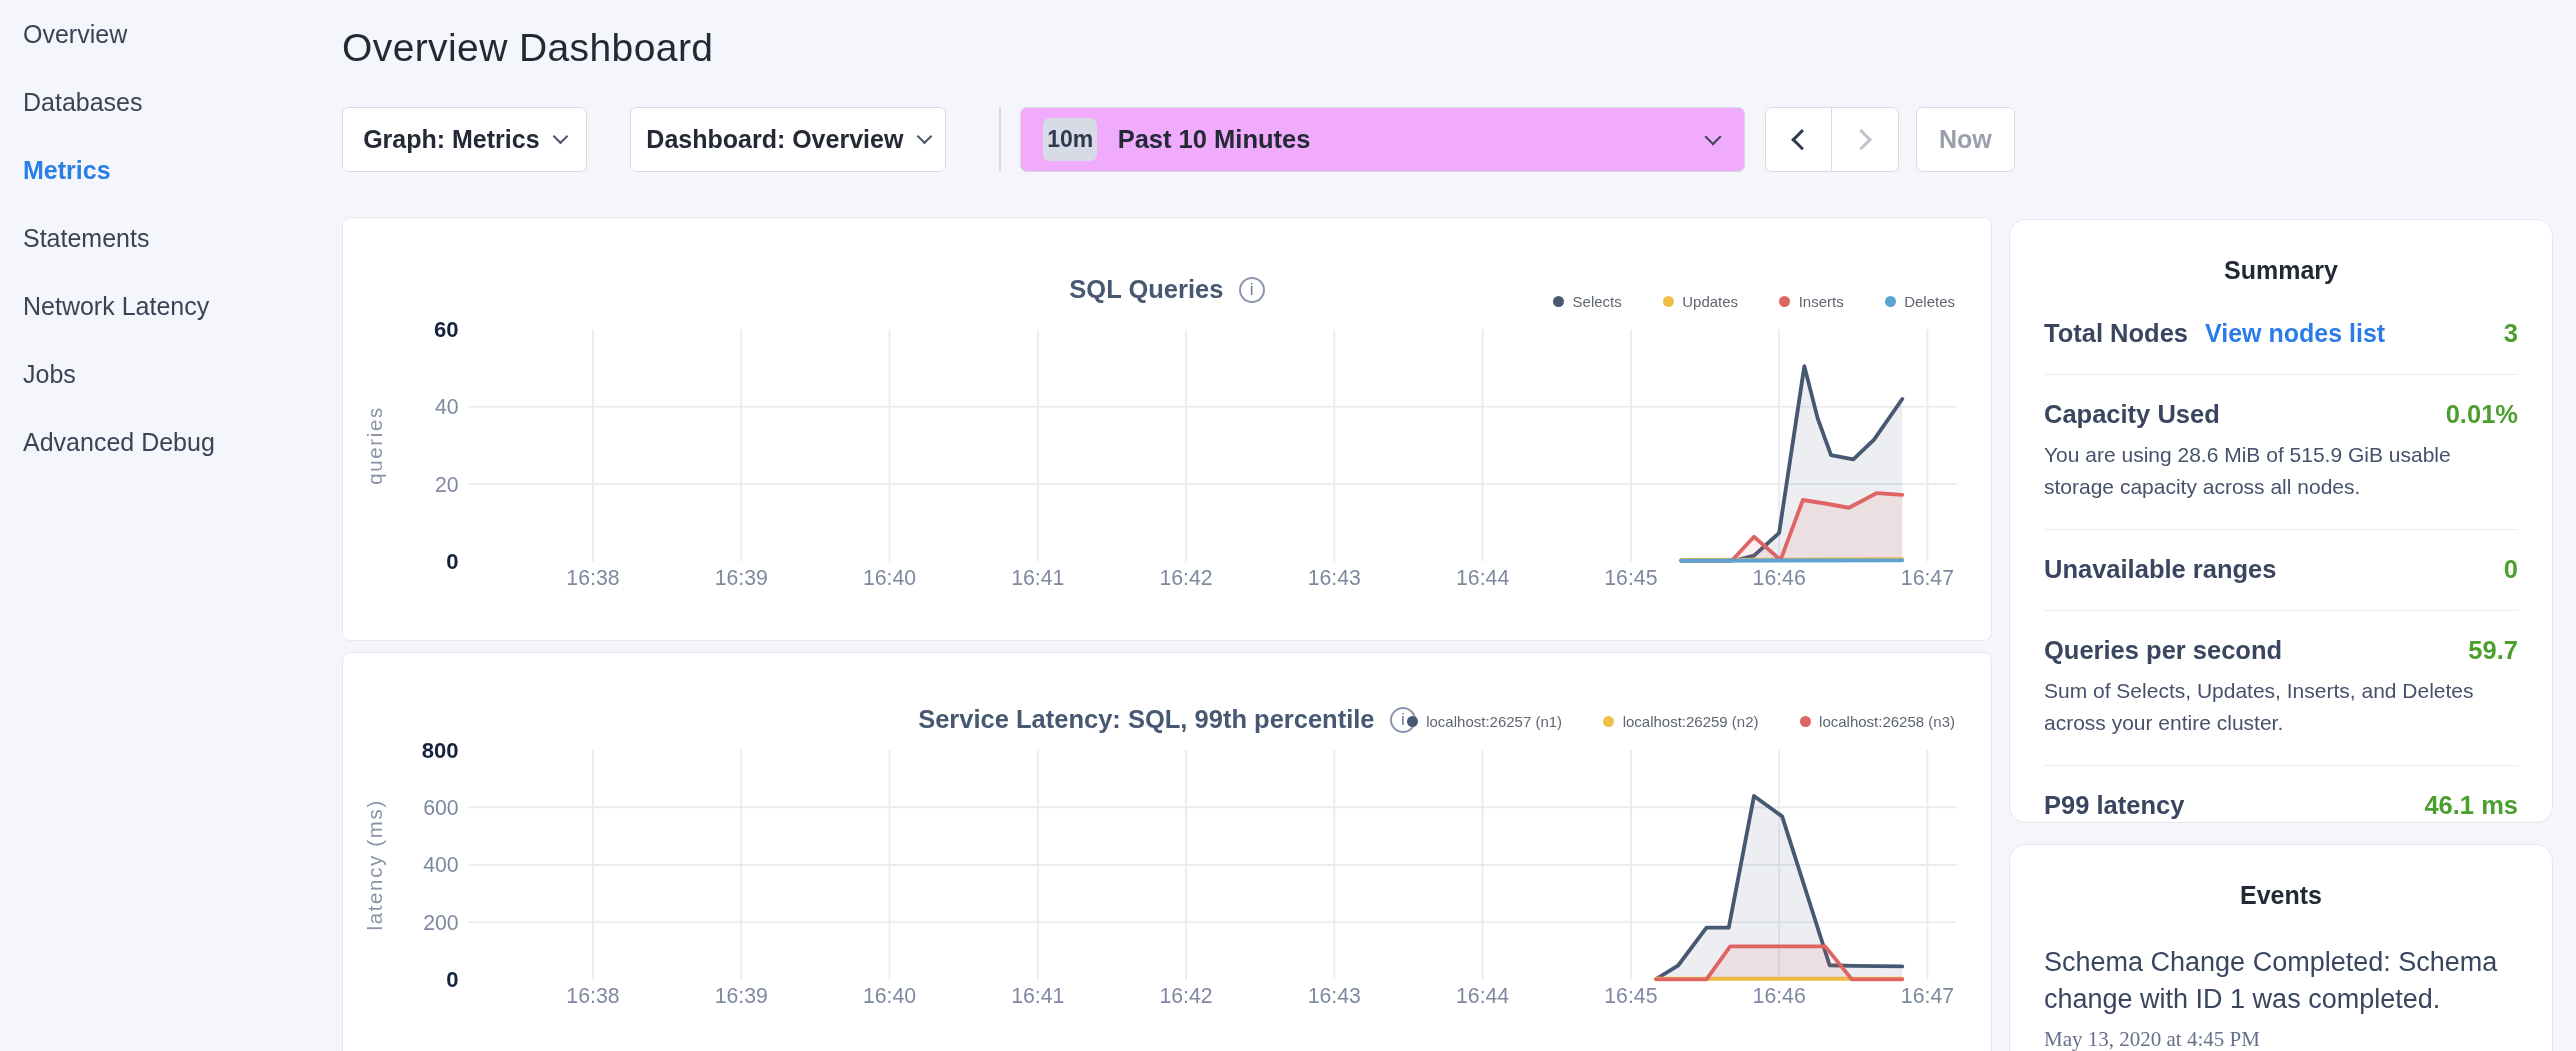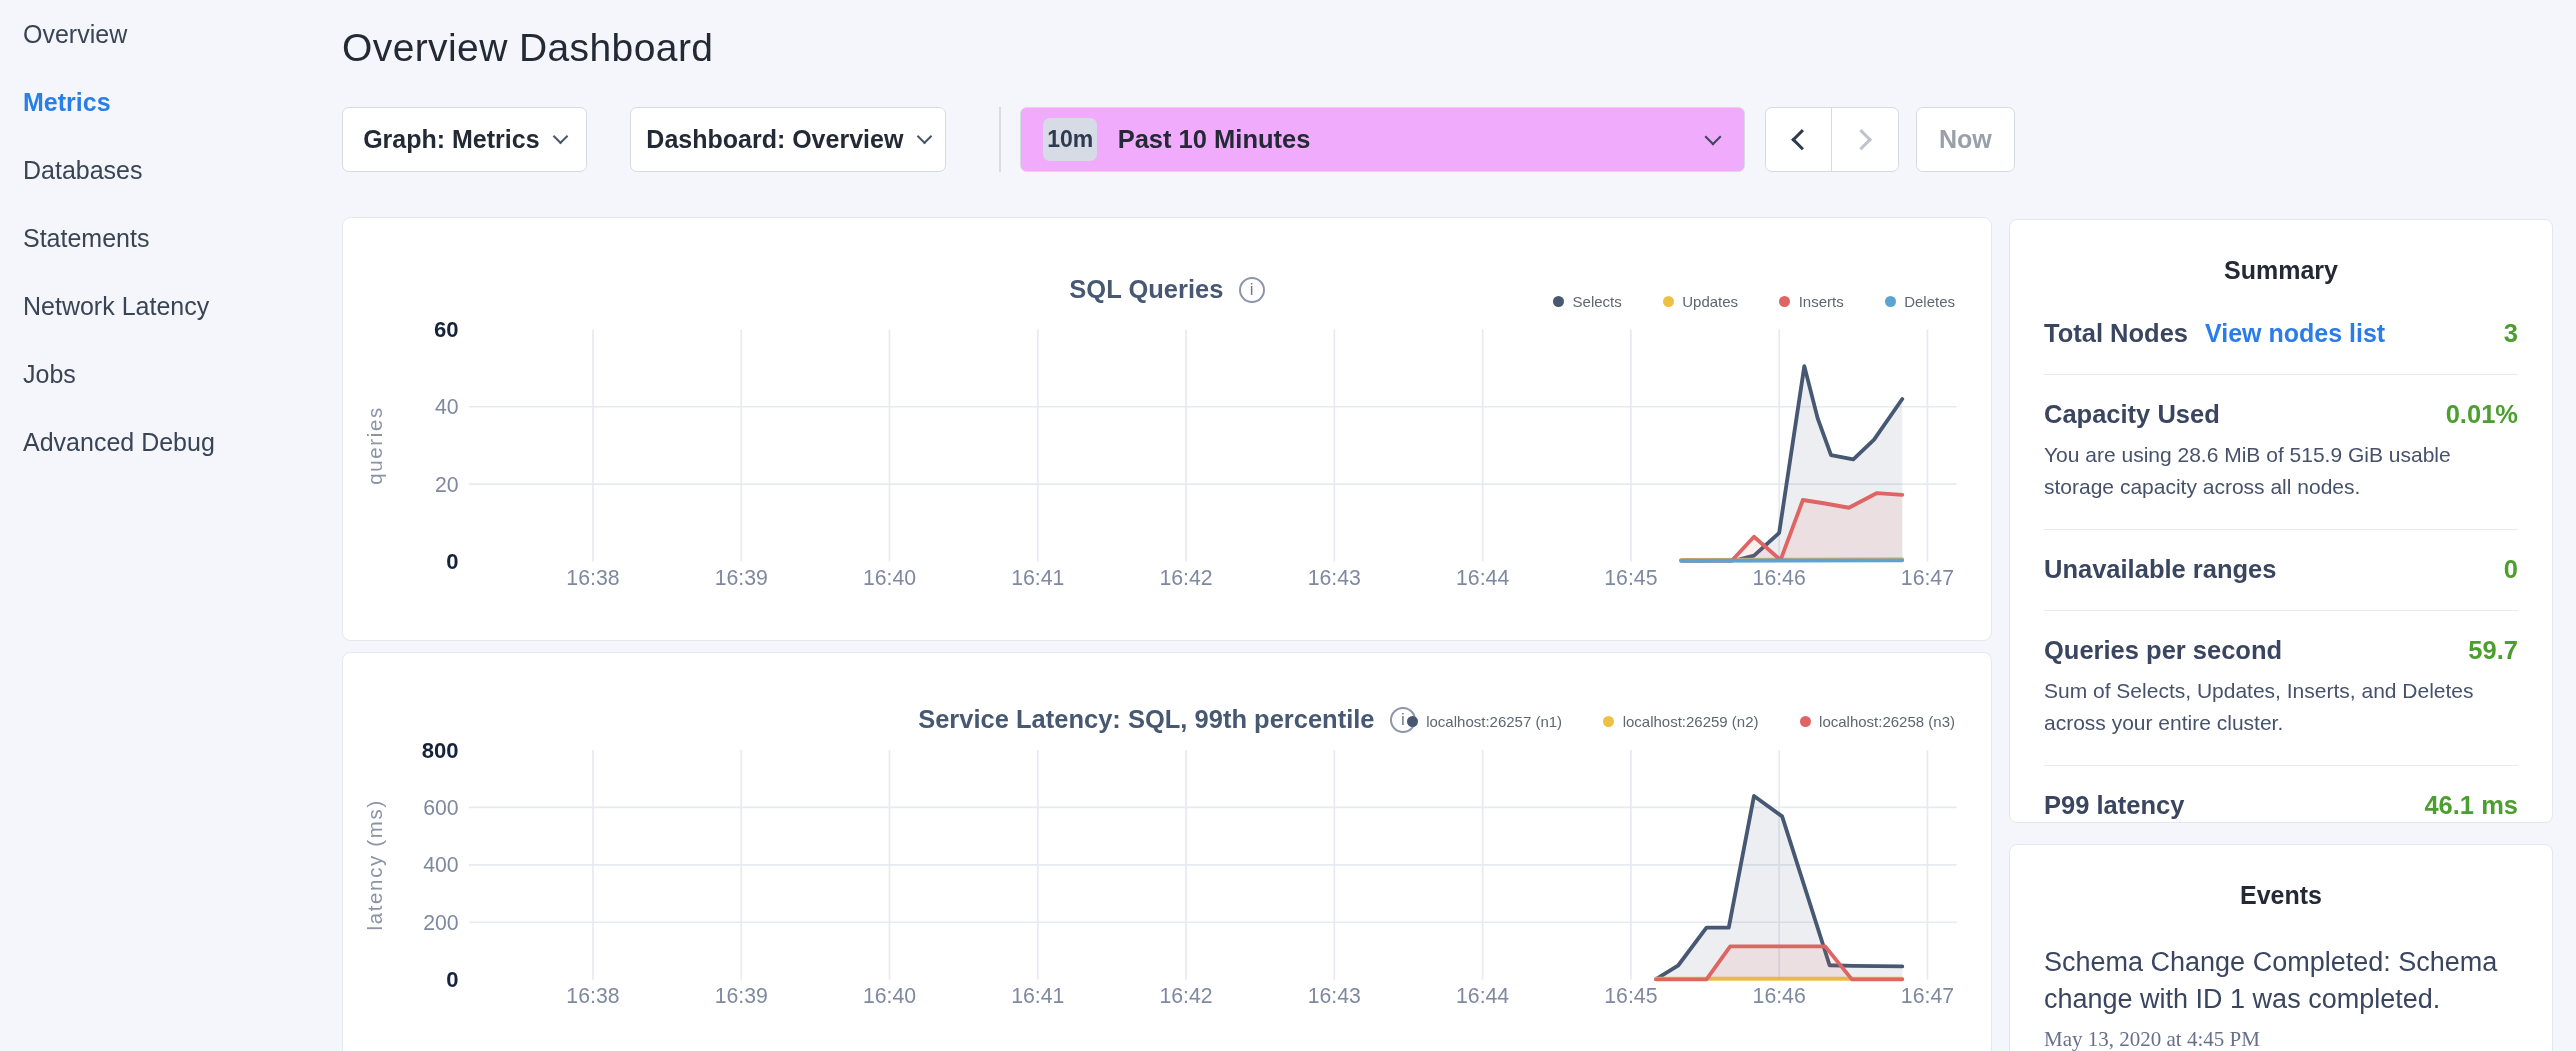--- a/index.html
+++ b/index.html
@@ -74,42 +74,42 @@
   .legend-item { display:flex; align-items:center; }
   .legend-dot { width:11px; height:11px; border-radius:50%; margin-right:8.5px; }
   .legend-label { font-size:15px; color:#5f6672; }
   .chart-svg { position:absolute; left:0; top:0; }
   .grid { stroke:#e7eaf1; stroke-width:2; }
   .xlab { fill:#7e89a0; font-size:25px; text-anchor:middle; }
   .ylab { fill:#7e89a0; font-size:25px; text-anchor:end; }
   .ylab-strong { fill:#16233c; font-size:26px; font-weight:700; text-anchor:end; }
   .yaxis-title { fill:#8a94a6; font-size:24px; text-anchor:middle; letter-spacing:2px; }
   
-  .side-card { position:absolute; left:2009px; width:544px; background:#fff; border:1.7px solid #e4e7ee; border-radius:8px; }
+  .side-card { position:absolute; left:2009px; width:544px; background:#fff; border:1.7px solid #e4e7ee; border-radius:17px; }
   #summary-card { top:219px; height:604px; }
   #events-card { top:844px; height:255px; }
   .panel-title { padding-top:36px; text-align:center; font-weight:700; font-size:25px; color:#242a35; }
   .ssec { margin:0 34px; padding:25.5px 0; border-top:1.7px solid #e9ebef; }
   .ssec.first { border-top:none; margin-top:34px; padding-top:0; }
   .srow { display:flex; align-items:baseline; }
   .srow-label { font-size:25.5px; font-weight:700; color:#3a4660; }
   .srow-link { font-size:25px; font-weight:700; color:#2b7ce9; margin-left:17px; text-decoration:none; cursor:pointer; }
   .srow-value { margin-left:auto; font-size:25.5px; font-weight:700; color:#4c9e2f; }
   .srow-desc { margin-top:10.2px; font-size:21px; color:#46516b; line-height:32px; }
   .event-item { margin:34px 34px 0; }
   .event-text { font-size:27px; color:#3a4660; line-height:37px; }
   .event-time { margin-top:8.5px; font-size:21px; color:#66708a;font-family:Liberation Serif, serif; }
 </style>
 </head>
 <body>
 
 <nav class="sidebar">
   <div class="nav-item">Overview</div>
+  <div class="nav-item">Databases</div>
   <div class="nav-item active">Metrics</div>
-  <div class="nav-item">Databases</div>
   <div class="nav-item">Statements</div>
   <div class="nav-item">Network Latency</div>
   <div class="nav-item">Jobs</div>
   <div class="nav-item">Advanced Debug</div>
 </nav>
 
 <h1 class="page-title">Overview Dashboard</h1>
 
 <div class="controls-row">
   <div class="ctl-btn dropdown-graph">

